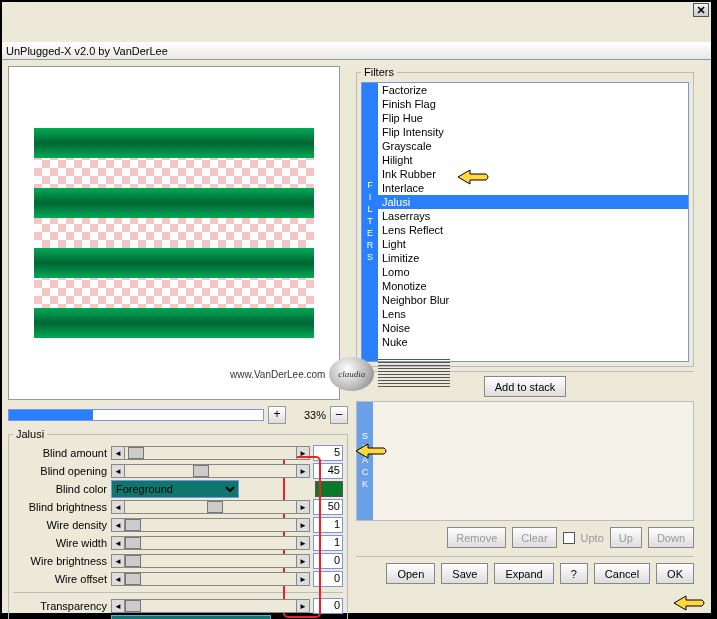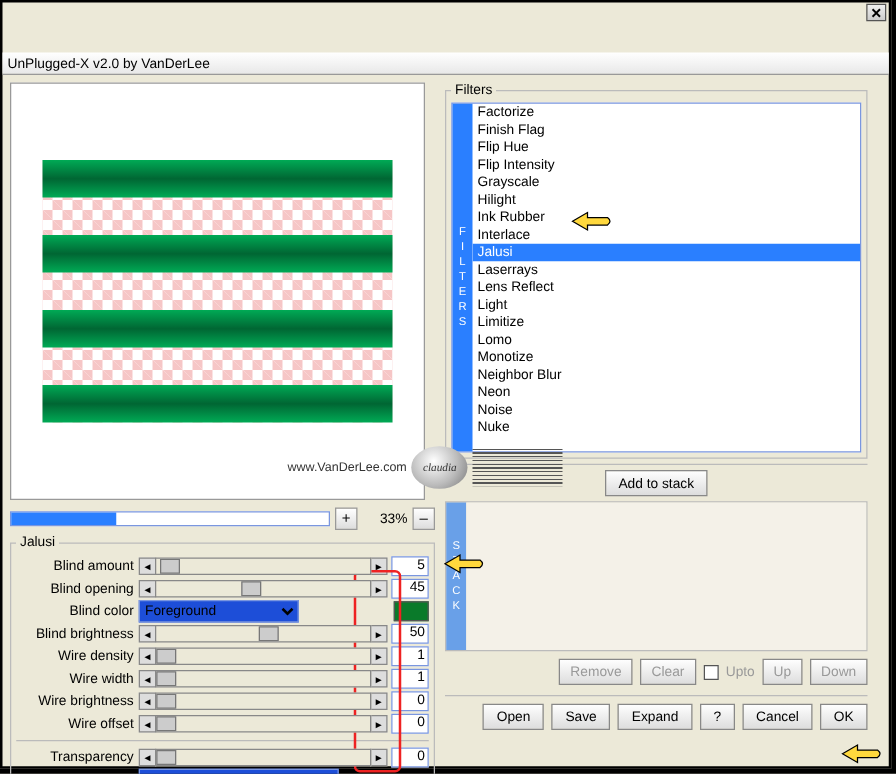--- a/index.html
+++ b/index.html
@@ -29,21 +29,21 @@
 fieldset.jalusi legend { font-size:11px; padding:0 3px; }
 .param-row { display:flex; align-items:center; height:18px; }
 .param-label { width:98px; text-align:right; padding-right:4px; }
 .slider-shell { flex:1; display:flex; align-items:center; }
 .arrow { width:14px; height:14px; border:1px solid #888; background:#ddd; display:flex; align-items:center; justify-content:center; font-size:8px; cursor:pointer; }
 .track { flex:1; height:14px; border:1px solid #888; background:#ece9d8; position:relative; margin:0 -1px; }
 .thumb { position:absolute; top:0; bottom:0; width:16px; background:#ccc; border:1px solid #777; }
 .val { width:30px; height:16px; border:1px solid #7a96df; background:#fff; padding:0 2px; text-align:right; margin-left:3px; }
 .val-highlight { position:absolute; right:26px; top:16px; width:38px; height:162px; border:2px solid #e22; border-radius:5px; pointer-events:none; }
 .sep { height:1px; background:#bbb; margin:4px 0; }
-select.combo { width: 128px; height:18px; border:1px solid #7a96df; background:#1d4ed8; font-size:11px; }
+select.combo { width: 128px; height:18px; border:1px solid #7a96df; background:#0f766e; font-size:11px; }
 .color-swatch { width:28px; height:16px; background:#0a7a2a; border:1px solid #555; margin-left:3px; }
 
 fieldset.filters { border:1px solid #bbb; padding:4px; }
 fieldset.filters legend { font-size:11px; padding:0 3px; }
 .filter-list { display:flex; height:280px; border:1px solid #7a96df; background:#fff; }
 .vertical-tab { width:16px; background:#2a7fff; color:#fff; writing-mode: vertical-rl; text-orientation:upright; font-size:9px; text-align:center; letter-spacing:2px; display:flex; align-items:center; justify-content:center;}
 .list-items { flex:1; overflow-y:auto; }
 .list-items div { padding:0 4px; height:14px; line-height:14px; cursor:pointer; }
 .list-items .sel { background:#2a7fff; color:#fff; }
 .ontop { display:flex; align-items:center; justify-content:center; gap:6px; margin:6px 0; }
@@ -221,21 +221,21 @@
               <div>Ink Rubber</div>
               <div>Interlace</div>
               <div class="sel">Jalusi</div>
               <div>Laserrays</div>
               <div>Lens Reflect</div>
               <div>Light</div>
               <div>Limitize</div>
               <div>Lomo</div>
               <div>Monotize</div>
               <div>Neighbor Blur</div>
-              <div>Neon</div>
+              <div>Lens</div>
               <div>Noise</div>
               <div>Nuke</div>
             </div>
         </div>
       </fieldset>
 
       <div class="sep"></div>
       <div class="add-stack-row">
         <button class="btn">Add to stack</button>
       </div>

